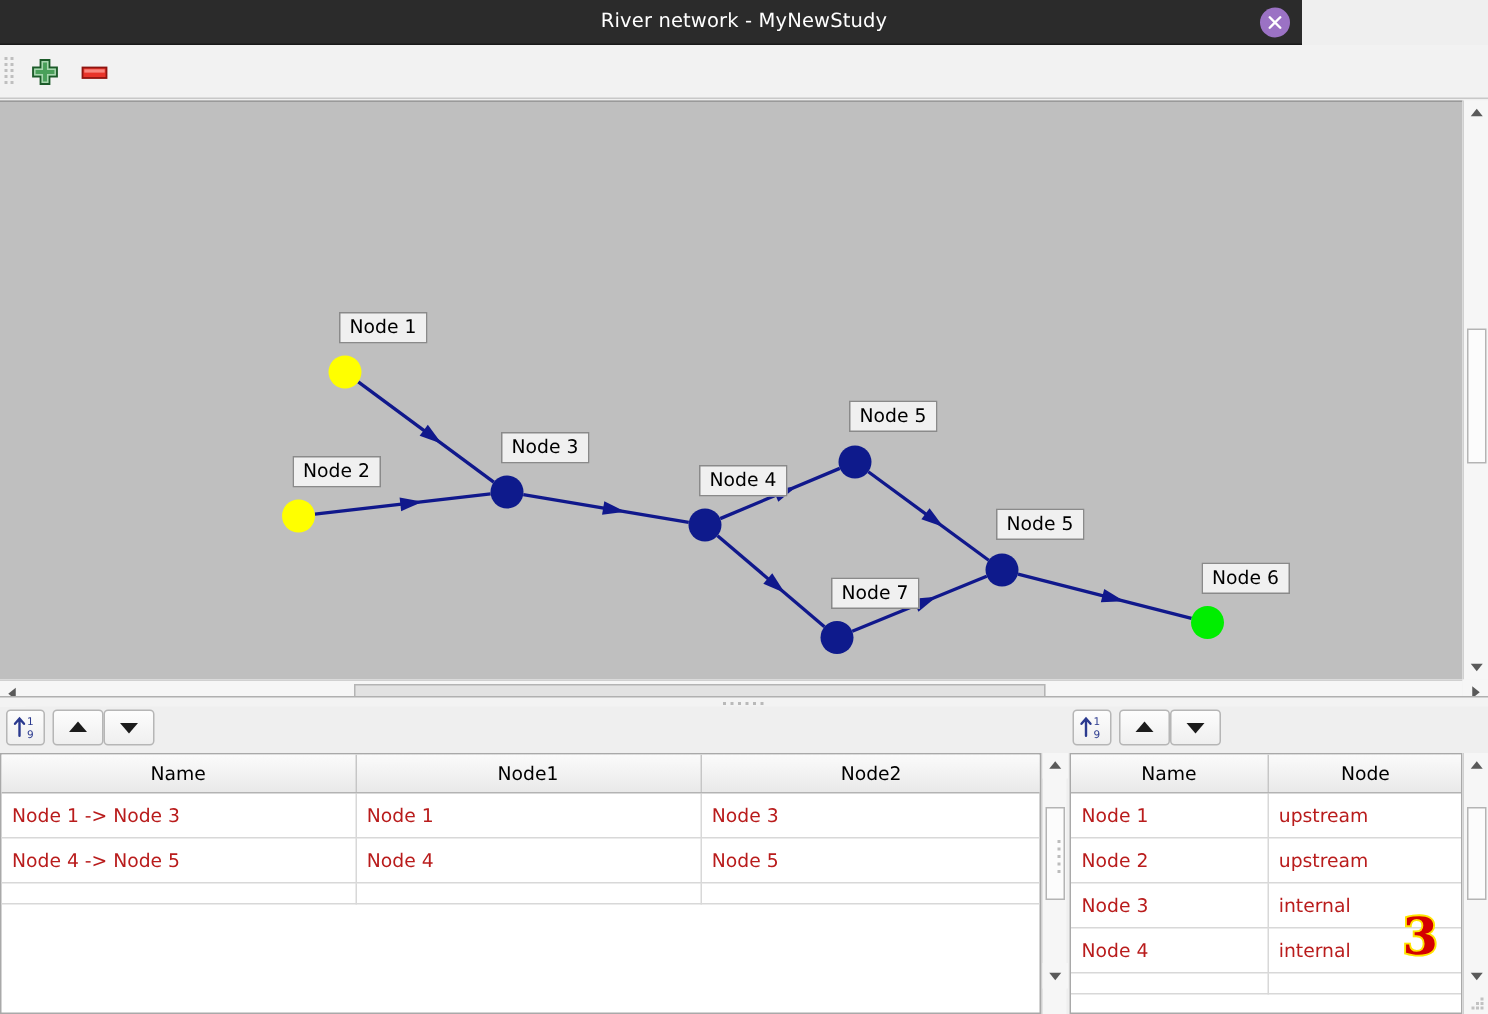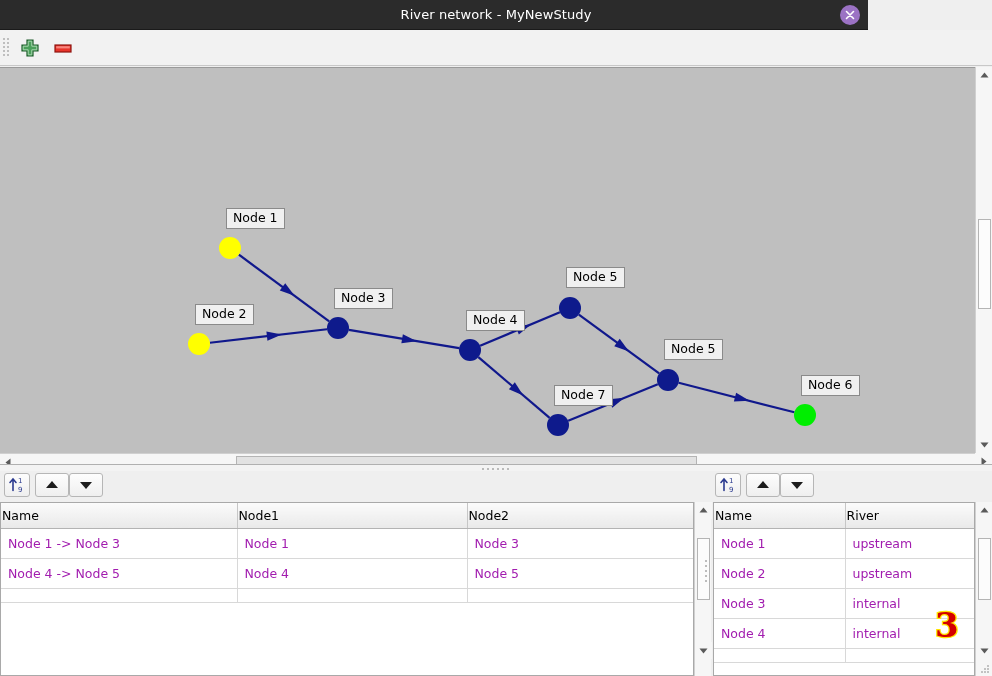--- a/index.html
+++ b/index.html
@@ -180,30 +180,30 @@
     width: 100%;
     font-size: 12.5px;
   }
   table.grid th {
     height: 25px;
     background: linear-gradient(#fbfbfb, #e9e9e9);
     border-right: 1px solid #c6c6c6;
     border-bottom: 1px solid #b3b3b3;
     font-weight: normal;
     color: #000;
-    text-align: left;
+    text-align: center;
     font-size: 12.5px;
   }
   table.grid th:last-child { border-right: none; }
   table.grid td {
     height: 30px;
     border-right: 1px solid #d8d8d8;
     border-bottom: 1px solid #d8d8d8;
     padding: 0 0 0 7px;
-    color: #a21caf;
+    color: #b91c1c;
     white-space: nowrap;
     overflow: hidden;
   }
   table.grid td:last-child { border-right: none; }
   table.grid tr.empty td { height: 14px; }
 
   .vsplit-grip {
     position: absolute; left: 705px; top: 560px;
     width: 2px; height: 26px;
   }
@@ -447,21 +447,21 @@
 
     <div class="table-frame" style="left:0; top:31px; width:262px; height:174px;">
       <table class="grid">
         <colgroup>
             <col style="width:131px">
             <col style="width:130px">
           </colgroup>
         <thead>
             <tr id="nodes-head">
               <th>Name</th>
-              <th>River</th>
+              <th>Node</th>
             </tr>
           </thead>
         <tbody id="nodes-body">
             <tr>
               <td>Node 1</td>
               <td>upstream</td>
             </tr>
             <tr>
               <td>Node 2</td>
               <td>upstream</td>

